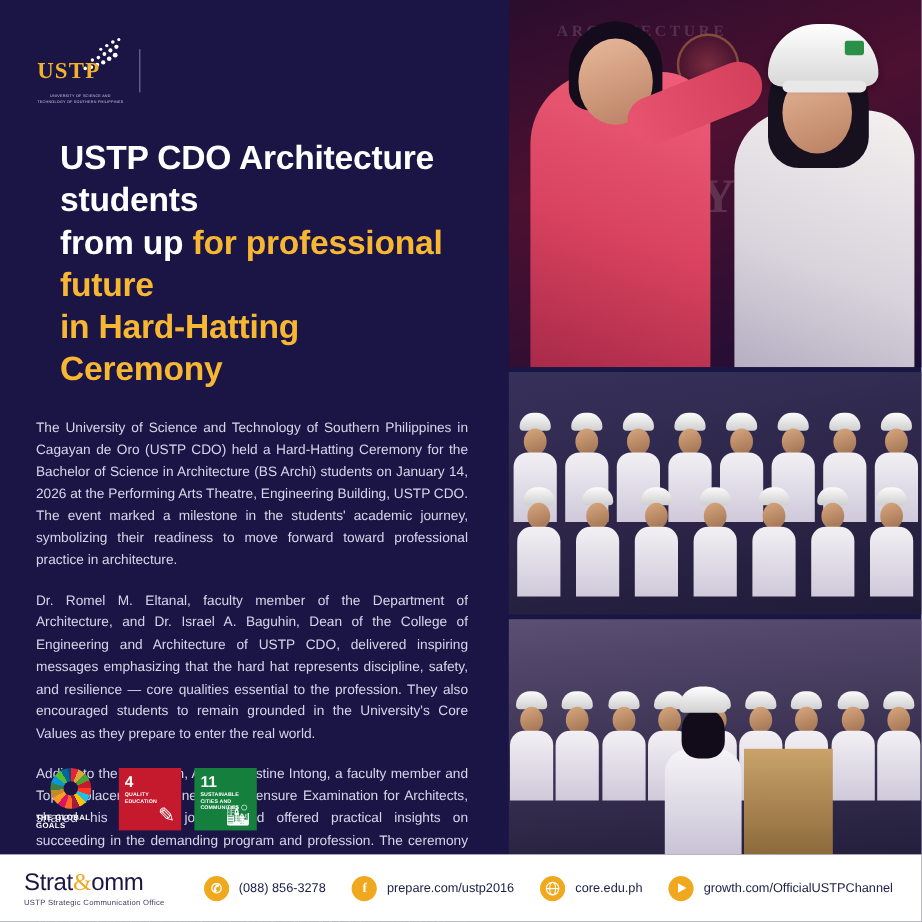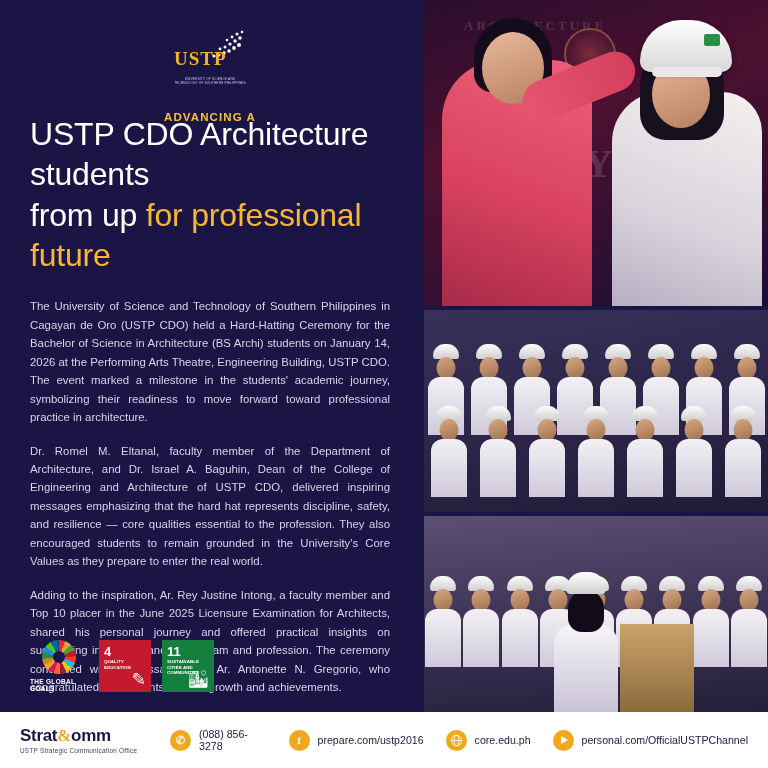--- a/index.html
+++ b/index.html
@@ -21,21 +21,20 @@
     width: 424px; height: 712px;
     background: #1b1546;
     padding: 30px 34px 0 30px;
   }
   .brandbar {
     display: flex;
     align-items: center;
     gap: 12px;
     height: 58px;
     margin-bottom: 26px;
-    flex-direction: column;
   }
   .logo-wrap {
     display: flex;
     flex-direction: column;
     align-items: center;
     width: 74px;
   }
   .ustp-mark {
     position: relative;
     width: 72px; height: 46px;
@@ -65,26 +64,27 @@
   }
   .tagline {
     color: #f7c331;
     font-size: 11.5px;
     font-weight: bold;
     letter-spacing: 1.1px;
     line-height: 1.45;
     text-transform: uppercase;
   }
   h1.headline {
-    font-size: 32px;
+    font-size: 28px;
     line-height: 1.26;
     color: #ffffff;
-    font-weight: normal;
+    font-weight: bold;
     letter-spacing: -0.2px;
     margin-bottom: 22px;
+    margin-left: 20px;
   }
   h1.headline .hl { color: #f7b733; }
   .body-copy p {
     color: #d7d4e8;
     font-size: 11.4px;
     line-height: 1.62;
     text-align: justify;
     margin-bottom: 15px;
   }
   .body-copy p .byline { font-style: italic; }
@@ -293,21 +293,21 @@
     display: flex;
     align-items: center;
     padding: 0 20px;
     gap: 22px;
   }
   .stratcomm {
     display: flex; flex-direction: column; justify-content: center;
     min-width: 128px;
   }
   .stratcomm .name {
-    font-size: 17px; font-weight: bold; color: #1b1546; letter-spacing: -.3px;
+    font-size: 20px; font-weight: normal; color: #1b1546; letter-spacing: -.3px;
   }
   .stratcomm .name .amp { color: #f0a81e; font-family: "Liberation Serif", serif; }
   .stratcomm .sub { font-size: 6.4px; color: #3e3a63; letter-spacing: .25px; margin-top: 1px; }
   .contact {
     display: flex; align-items: center; gap: 8px;
     font-size: 10.6px; color: #20204a;
   }
   .cicon {
     width: 21px; height: 21px; border-radius: 50%;
     display: flex; align-items: center; justify-content: center;
@@ -354,27 +354,27 @@
                 <circle cx="27" cy="4" r="1.5"></circle>
               <circle cx="32" cy="2" r="1.3"></circle>
             </g>
           </svg>
           <div class="ustp-letters">USTP</div>
         </div>
         <div class="ustp-sub">UNIVERSITY OF SCIENCE AND TECHNOLOGY OF SOUTHERN PHILIPPINES</div>
       </div>
       <div class="brand-divider"></div>
       <div class="tagline">
-        <div>ADVANCING A</div>
       </div>
     </div>
 
     <h1 class="headline">
       <span>USTP CDO Architecture students</span><br>
       <span>from up </span><span class="hl">for professional future</span><br>
+      <span class="hl">in Hard-Hatting Ceremony</span>
     </h1>
 
     <div class="body-copy">
       <p>The University of Science and Technology of Southern Philippines in Cagayan de Oro (USTP CDO) held a Hard-Hatting Ceremony for the Bachelor of Science in Architecture (BS Archi) students on January 14, 2026 at the Performing Arts Theatre, Engineering Building, USTP CDO. The event marked a milestone in the students' academic journey, symbolizing their readiness to move forward toward professional practice in architecture.</p>
       <p>Dr. Romel M. Eltanal, faculty member of the Department of Architecture, and Dr. Israel A. Baguhin, Dean of the College of Engineering and Architecture of USTP CDO, delivered inspiring messages emphasizing that the hard hat represents discipline, safety, and resilience — core qualities essential to the profession. They also encouraged students to remain grounded in the University's Core Values as they prepare to enter the real world.</p>
       <p>Adding to the inspiration, Ar. Rey Justine Intong, a faculty member and Top 10 placer in the June 2025 Licensure Examination for Architects, shared his personal journey and offered practical insights on succeeding in the demanding program and profession. The ceremony concluded with a message from Ar. Antonette N. Gregorio, who congratulated the students on their growth and achievements.</p>
       <p><span>The event marked a significant step for the 147 future architects as they move closer to shaping a better and more sustainable built environment. </span><span class="byline">(Zebeth A. Miranda and Kristine Jane M. Laid)</span></p>
     </div>
 
     <div class="sdg-row">
@@ -580,17 +580,17 @@
           <line x1="1.6" y1="8" x2="14.4" y2="8" stroke="#fff" stroke-width="1.1"></line>
         </svg>
       </span>
       <span>core.edu.ph</span>
     </div>
 
     <div class="contact">
       <span class="cicon ic-yt">
           <span class="tri"></span>
         </span>
-      <span>personal.com/OfficialUSTPChannel</span>
+      <span>growth.com/OfficialUSTPChannel</span>
     </div>
   </div>
 
 </div>
 
 </body></html>

